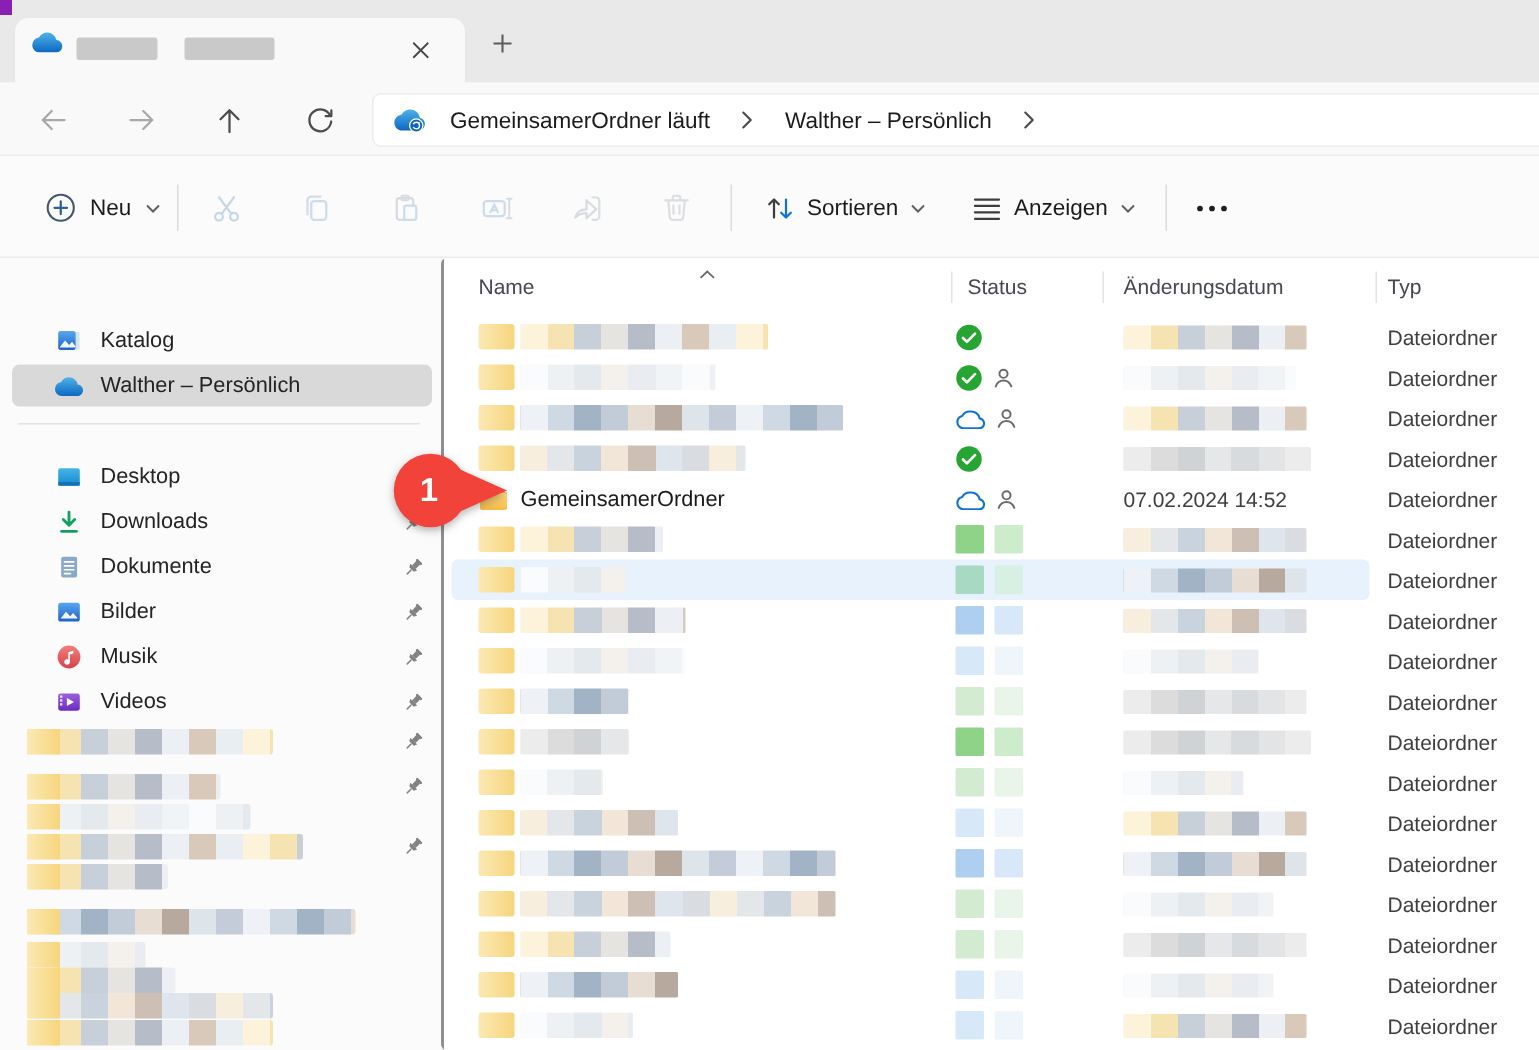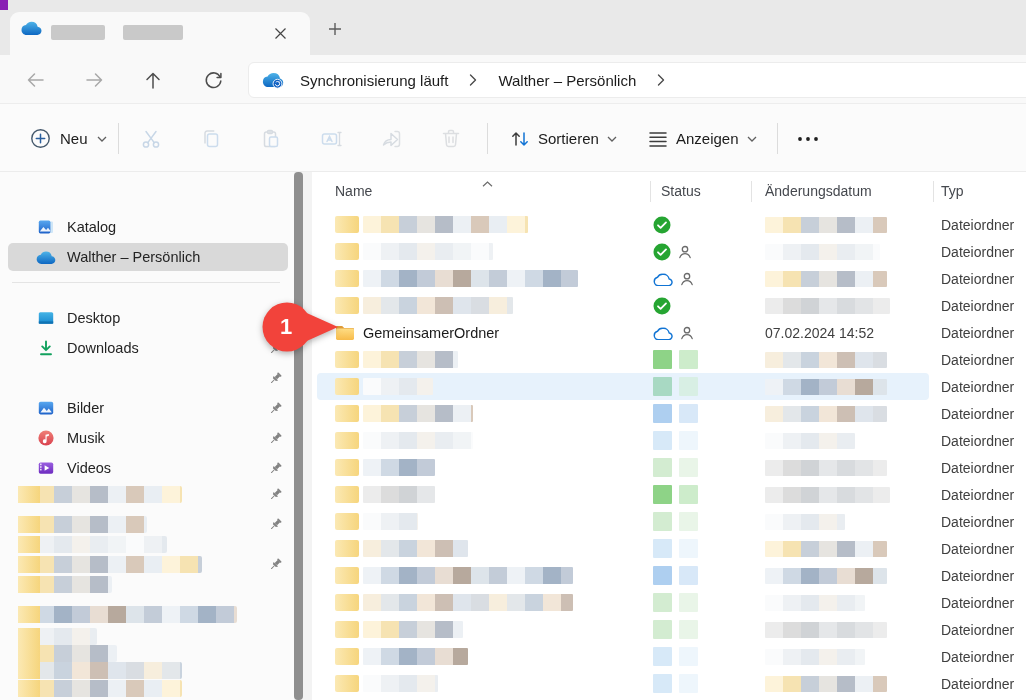--- a/index.html
+++ b/index.html
@@ -44,21 +44,21 @@
   .body{position:absolute;left:0;top:172px;width:100%;bottom:0;background:#ffffff;}
   .sidebar{position:absolute;left:0;top:0;width:294px;height:100%;background:#fbfbfb;overflow:hidden;}
   .sb-item{position:absolute;left:8px;width:280px;height:28px;border-radius:5px;
            display:flex;align-items:center;padding-left:28px;gap:11px;font-size:14.5px;color:#242424;}
   .sb-item.sel{background:#d9d9d9;}
   .sb-sep{position:absolute;left:12px;width:268px;height:1px;background:#e4e4e4;}
   .sb-pin{position:absolute;left:268px;width:16px;height:16px;}
   .sb-blur{position:absolute;height:17px;border-radius:2px;}
   .vscroll-track{position:absolute;left:294px;top:0;width:20px;height:100%;background:#f3f3f3;}
   .vscroll{position:absolute;left:294px;top:0;width:9px;height:100%;background:#8f8f8f;border-radius:4px;}
-  .main{position:absolute;left:312px;top:0;right:0;height:100%;background:#ffffff;}
+  .main{position:absolute;left:296px;top:0;right:0;height:100%;background:#ffffff;}
   .headers{position:absolute;left:0;top:0;right:0;height:38px;}
   .hcell{position:absolute;top:11px;font-size:14px;color:#45484e;white-space:nowrap;}
   .hsep{position:absolute;top:9px;width:1px;height:21px;background:#e3e3e3;}
   .hcaret{position:absolute;left:170px;top:1px;}
   .rows{position:absolute;left:0;top:39px;right:0;bottom:0;}
   .frow{position:absolute;left:0;right:0;height:27px;}
   .hl-band{position:absolute;left:5px;top:0;width:612px;height:27px;background:#e7f2fc;border-radius:4px;}
   .cell{position:absolute;top:0;height:27px;display:flex;align-items:center;}
   .c-name{left:23px;width:312px;}
   .c-status{left:341px;width:95px;gap:6px;}
@@ -159,21 +159,21 @@
     </div>
     <div class="addressbar">
       <span style="display:flex">
         <svg width="23" height="18" viewBox="0 0 26 20">
             <path d="M20.35 8.04A7.49 7.49 0 0 0 13 2c-2.89 0-5.4 1.64-6.65 4.04A5.99 5.99 0 0 0 1 12c0 3.31 2.69 6 6 6h12c2.76 0 5-2.24 5-5 0-2.64-2.05-4.78-4.65-4.96z" fill="url(#gCloud)"></path>
             <circle cx="17.5" cy="14.2" r="5" fill="#1262c4" stroke="#fff" stroke-width="1"></circle>
             <circle cx="17.5" cy="14.2" r="2.5" fill="none" stroke="#fff" stroke-width="1.1" stroke-dasharray="6.5 2.2"></circle>
             <path d="M19.6 11.7l.9-.3-.2 1z" fill="#fff"></path>
           </svg>
       </span>
-      <span class="crumb">Synchronisierung läuft</span>
+      <span class="crumb">GemeinsamerOrdner läuft</span>
       <span class="crumb-chev">
         <svg width="8" height="12" viewBox="0 0 8 12" stroke="#4a4a4a" stroke-width="1.4" fill="none" stroke-linecap="round" stroke-linejoin="round">
             <path d="M1.5 1l5 5-5 5"></path>
           </svg>
       </span>
       <span class="crumb">Walther – Persönlich</span>
       <span class="crumb-chev">
         <svg width="8" height="12" viewBox="0 0 8 12" stroke="#4a4a4a" stroke-width="1.4" fill="none" stroke-linecap="round" stroke-linejoin="round">
             <path d="M1.5 1l5 5-5 5"></path>
           </svg>
@@ -308,20 +308,29 @@
           <span>Downloads</span>
         </div>
         <span class="sb-pin" style="top: 169px;"><svg width="15" height="15" viewBox="0 0 15 15">
             <g transform="rotate(45 7.5 7.5)" fill="#828282">
               <rect x="4.9" y="1.2" width="5.2" height="1.7" rx=".85"></rect>
               <rect x="5.8" y="2.7" width="3.4" height="4.3"></rect>
               <path d="M4.3 7h6.4l-1.1 2.1H5.4z"></path>
               <rect x="7.05" y="9.1" width="1" height="4.6" rx=".5"></rect>
             </g>
           </svg></span>
+        <div class="sb-item" style="top: 192px;">
+          <span style="display:flex;width:20px;justify-content:center">
+            <svg width="18" height="18" viewBox="0 0 18 18">
+              <rect x="3.8" y="2.2" width="10.6" height="13.8" rx="1.4" fill="#8aa8c7"></rect>
+              <path d="M6 5.6h6.2M6 8.2h6.2M6 10.8h6.2M6 13.4h4" stroke="#fff" stroke-width="1.1" stroke-linecap="round"></path>
+            </svg>
+          </span>
+          <span>Dokumente</span>
+        </div>
         <span class="sb-pin" style="top: 199px;"><svg width="15" height="15" viewBox="0 0 15 15">
             <g transform="rotate(45 7.5 7.5)" fill="#828282">
               <rect x="4.9" y="1.2" width="5.2" height="1.7" rx=".85"></rect>
               <rect x="5.8" y="2.7" width="3.4" height="4.3"></rect>
               <path d="M4.3 7h6.4l-1.1 2.1H5.4z"></path>
               <rect x="7.05" y="9.1" width="1" height="4.6" rx=".5"></rect>
             </g>
           </svg></span>
         <div class="sb-item" style="top: 222px;">
           <span style="display:flex;width:20px;justify-content:center">

